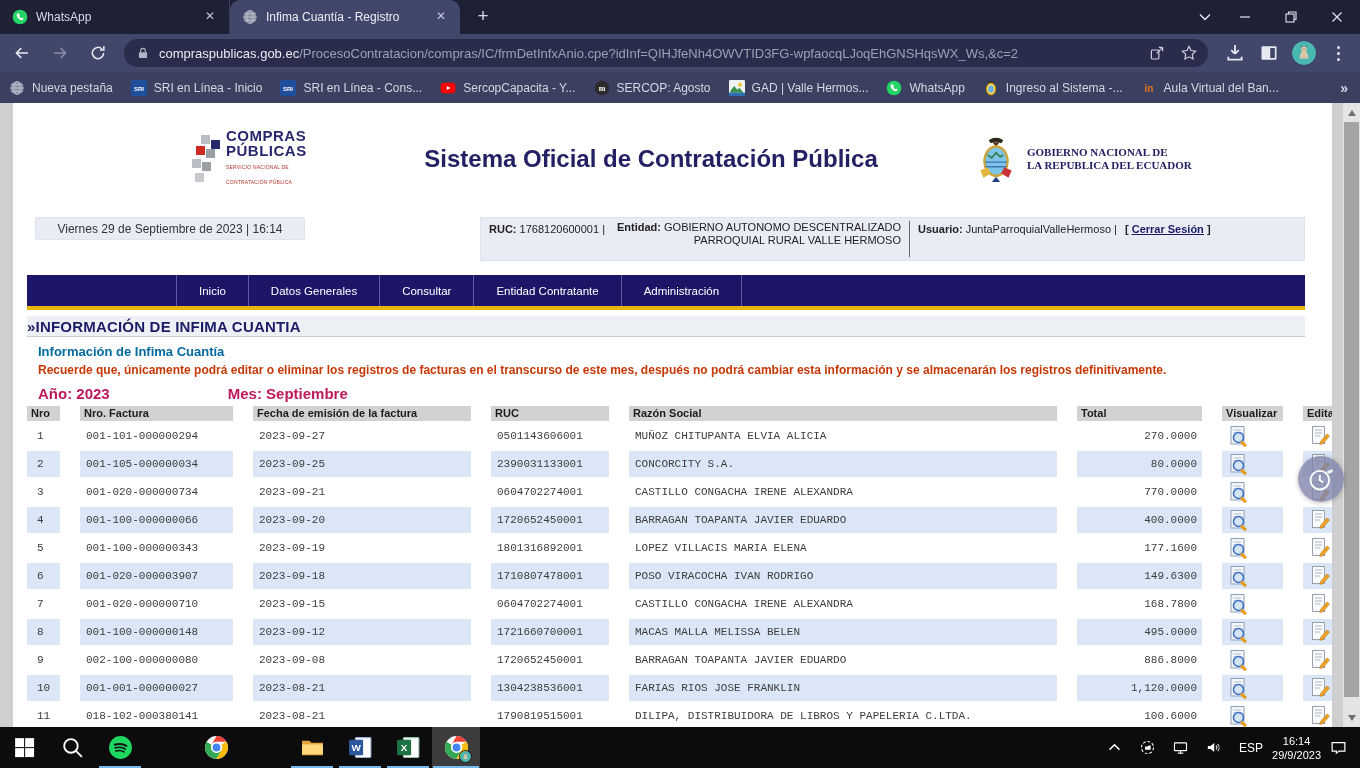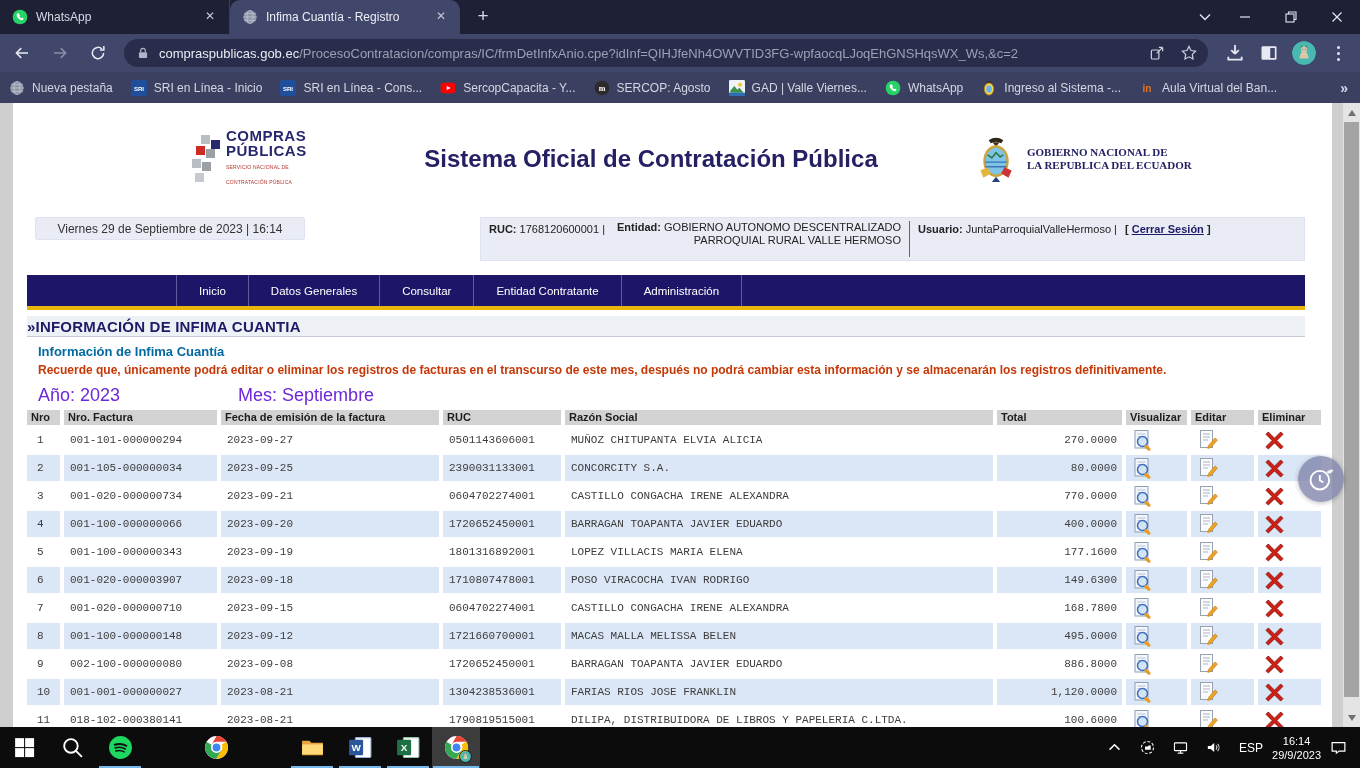--- a/index.html
+++ b/index.html
@@ -79,24 +79,24 @@
   .menu-spacer { width:150px; border-right:1px solid #5c5c9e; }
   .menu-item { padding:0 22px; color:#fff; font-size:11.5px; display:flex; align-items:center; border-right:1px solid #5c5c9e; }
   .gold-bar { height:4px; background:#e7b50c; }
 
   .crumb { margin-top:6px; height:21px; background:#edf0f4; border-bottom:1px solid #c6cbd6; display:flex; align-items:center; }
   .crumb span { margin-left:0; font-size:15px; font-weight:bold; color:#1d1b66; letter-spacing:.2px; }
 
   .sec-title { margin-top:7px; margin-left:11px; font-size:13px; font-weight:bold; color:#0369a1; }
   .notice { margin-top:3px; margin-left:11px; width:1210px; font-size:12px; font-weight:bold; color:#c63806; line-height:17px; }
   .ym-row { display:flex; margin-top:6px; margin-left:11px; }
-  .ym-row .ym { font-size:18px; font-weight:normal; color:#6d28d9; }
+  .ym-row .ym { font-size:15px; font-weight:bold; color:#be185d; }
   .ym-row .ym.month { margin-left:118px; }
 
-  .grid-row { display:grid; grid-template-columns:33px 153px 218px 118px 428px 125px 61px 63px 63px; gap:4px; margin-bottom:2px; }
+  .grid-row { display:grid; grid-template-columns:33px 153px 218px 118px 428px 125px 61px 63px 63px; gap:20px; margin-bottom:2px; }
   .thead { margin-top:4px; }
   .thead .hc { background:#d2d2d2; height:15px; font-size:11px; font-weight:bold; color:#1c1c1c; padding:1px 0 0 4px; white-space:nowrap; overflow:hidden; }
   .trow .dc { height:26px; font-family:"Liberation Mono","DejaVu Sans Mono",monospace; font-size:11px; color:#3c3c3c; display:flex; align-items:center; padding-left:6px; white-space:nowrap; overflow:hidden; }
   .trow.odd .dc { background:#fff; }
   .trow.even .dc { background:#dbe7f7; }
   .dc.num { padding-left:10px; }
   .dc.total { justify-content:flex-end; padding-right:5px; }
   .dc.act { padding-left:7px; }
   .act .aic { width:20px; height:22px; }
   .act .aic.del { width:19px; height:19px; }
@@ -292,21 +292,21 @@
     </div>
     <div class="bm">
       <span class="bico">
         <svg viewBox="0 0 24 24">
           <rect width="24" height="24" rx="2" fill="#eef3f8"></rect>
           <circle cx="16.5" cy="7" r="3" fill="#f4c430"></circle>
           <path d="M2 16 l6-7 4.5 5.5 3-3 6.5 7.5 H2z" fill="#3d8f4c"></path>
           <rect y="19" width="24" height="5" fill="#2f6db5"></rect>
         </svg>
       </span>
-      <span>GAD | Valle Viernes...</span>
+      <span>GAD | Valle Hermos...</span>
     </div>
     <div class="bm">
       <span class="bico">
         <svg viewBox="0 0 24 24">
           <circle cx="12" cy="12" r="11" fill="#25d366"></circle>
           <path d="M8 6.8c-1.2 1-1.6 3.2.4 5.9 2 2.7 5 4.4 7 4 1-.2 2.1-.9 1.7-1.9l-.5-1.2c-.2-.5-.9-.7-1.4-.4l-.9.6c-1-.4-2.8-1.9-3.3-3l.7-.8c.4-.4.3-1.1-.1-1.5L10.2 7c-.6-.6-1.6-.7-2.2-.2z" fill="#fff"></path>
         </svg>
       </span>
       <span>WhatsApp</span>
     </div>

